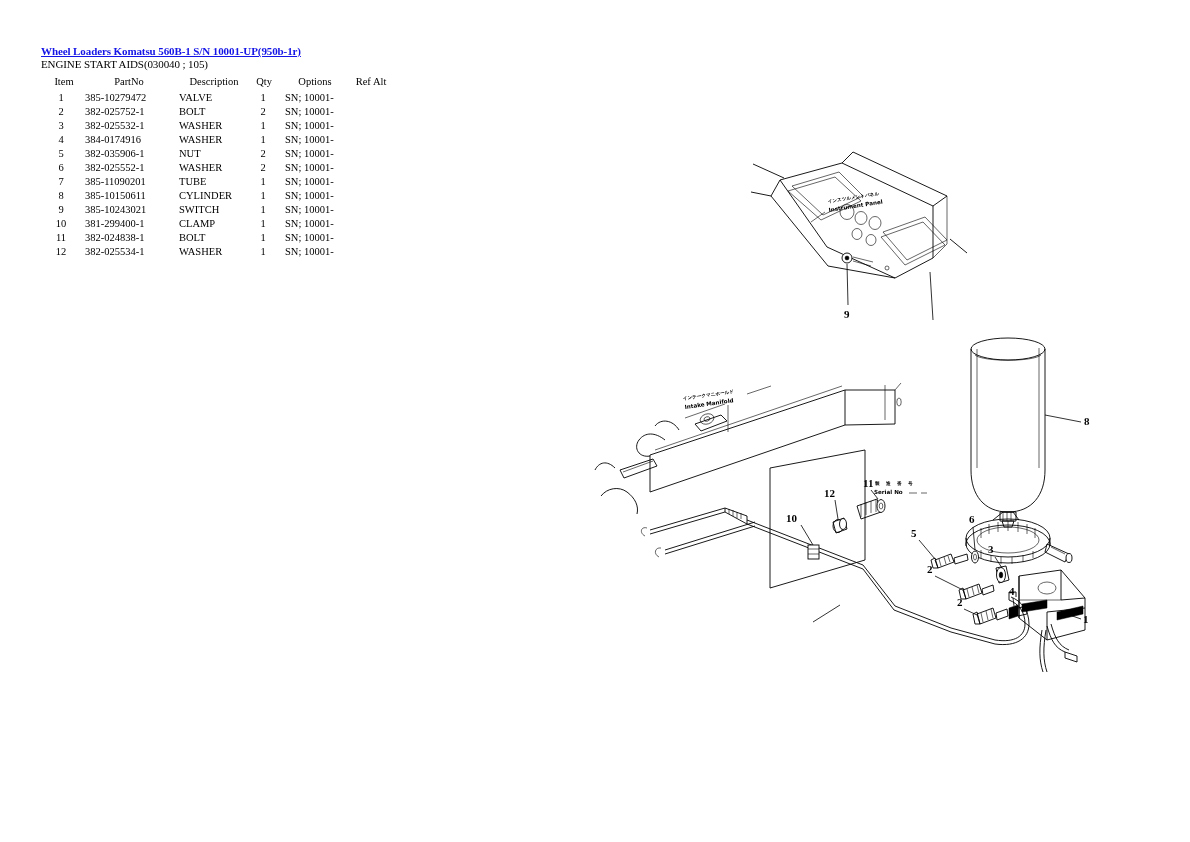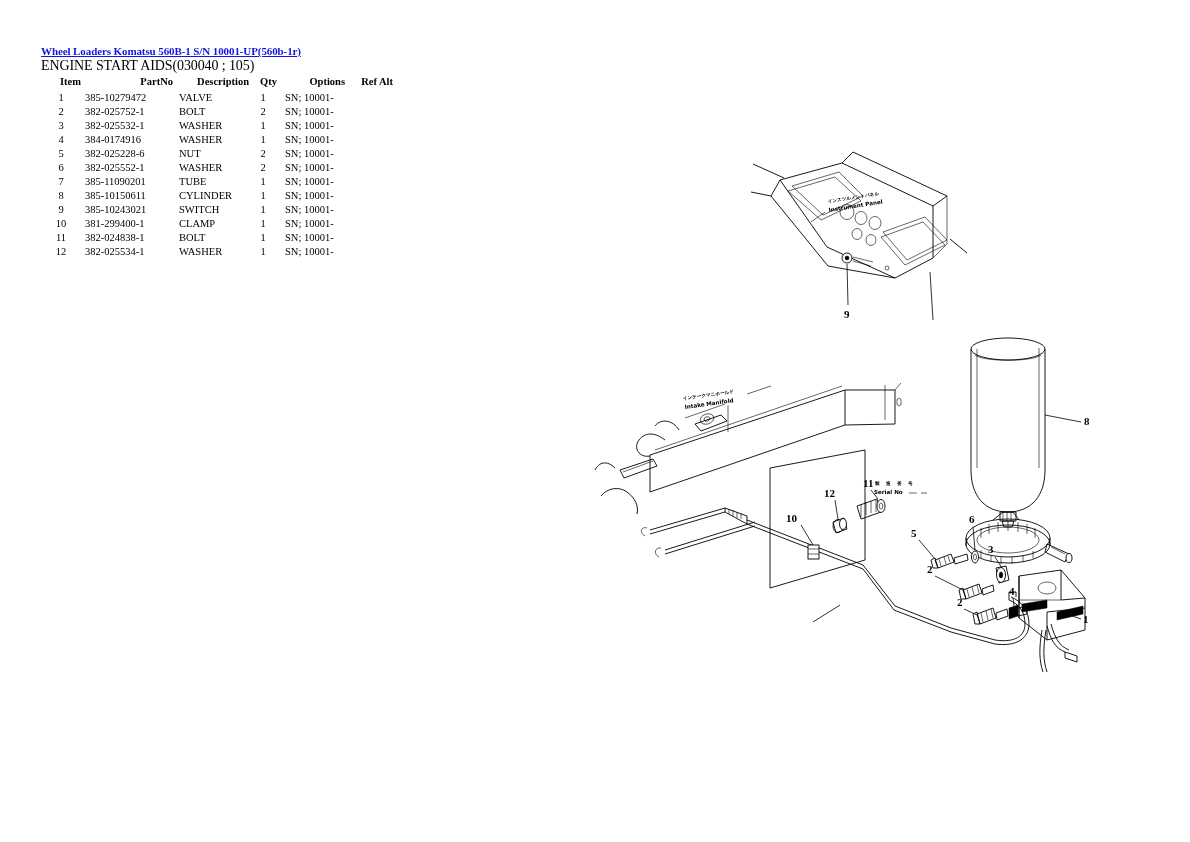--- a/index.html
+++ b/index.html
@@ -48,38 +48,38 @@
     color: #1414e6;
     text-decoration: underline;
     white-space: nowrap;
     letter-spacing: -0.1px;
   }
   .group-title {
     position: absolute;
     left: 41px;
     top: 58px;
     font-family: "Liberation Serif", "DejaVu Serif", serif;
-    font-size: 14px;
+    font-size: 11px;
     color: #000;
     white-space: nowrap;
     letter-spacing: -0.1px;
   }
 
   table.parts {
     position: absolute;
     left: 41px;
     top: 76px;
     border-collapse: collapse;
     font-family: "Liberation Serif", "DejaVu Serif", serif;
     font-size: 10.5px;
     color: #000;
   }
   table.parts th {
-    font-weight: bold;
-    text-align: right;
+    font-weight: normal;
+    text-align: center;
     padding: 0 0 4px 0;
     white-space: nowrap;
     font-size: 10.5px;
   }
   table.parts td {
     padding: 1px 0 2px 0;
     white-space: nowrap;
     vertical-align: top;
   }
   .col-item   { width: 34px; text-align: center; }
@@ -147,21 +147,21 @@
   svg.diagram .ln-lead { stroke: #000; fill: none; stroke-width: 0.8; }
   svg.diagram .fillw { fill: #fff; stroke: #000; stroke-width: 0.9; }
   svg.diagram .fillk { fill: #000; stroke: #000; stroke-width: 0.5; }
 </style>
 </head>
 <body>
 
 <div class="page" id="page-left">
 
 
-  <a href="#" class="catalog-link">Wheel Loaders Komatsu 560B-1 S/N 10001-UP(560b-1r)</a>
+  <a href="#" class="catalog-link">Wheel Loaders Komatsu 560B-1 S/N 10001-UP(950b-1r)</a>
 
   <div class="group-title">ENGINE START AIDS(030040 ; 105)</div>
 
   <table class="parts">
     <thead>
       <tr>
         <th class="col-item">Item</th>
         <th class="col-part">PartNo</th>
         <th class="col-desc">Description</th>
         <th class="col-qty">Qty</th>
@@ -197,21 +197,21 @@
         <tr>
           <td class="col-item">4</td>
           <td class="col-part">384-0174916</td>
           <td class="col-desc">WASHER</td>
           <td class="col-qty">1</td>
           <td class="col-opt">SN; 10001-</td>
           <td class="col-ref"></td>
         </tr>
         <tr>
           <td class="col-item">5</td>
-          <td class="col-part">382-025228-6</td>
+          <td class="col-part">382-035906-1</td>
           <td class="col-desc">NUT</td>
           <td class="col-qty">2</td>
           <td class="col-opt">SN; 10001-</td>
           <td class="col-ref"></td>
         </tr>
         <tr>
           <td class="col-item">6</td>
           <td class="col-part">382-025552-1</td>
           <td class="col-desc">WASHER</td>
           <td class="col-qty">2</td>

